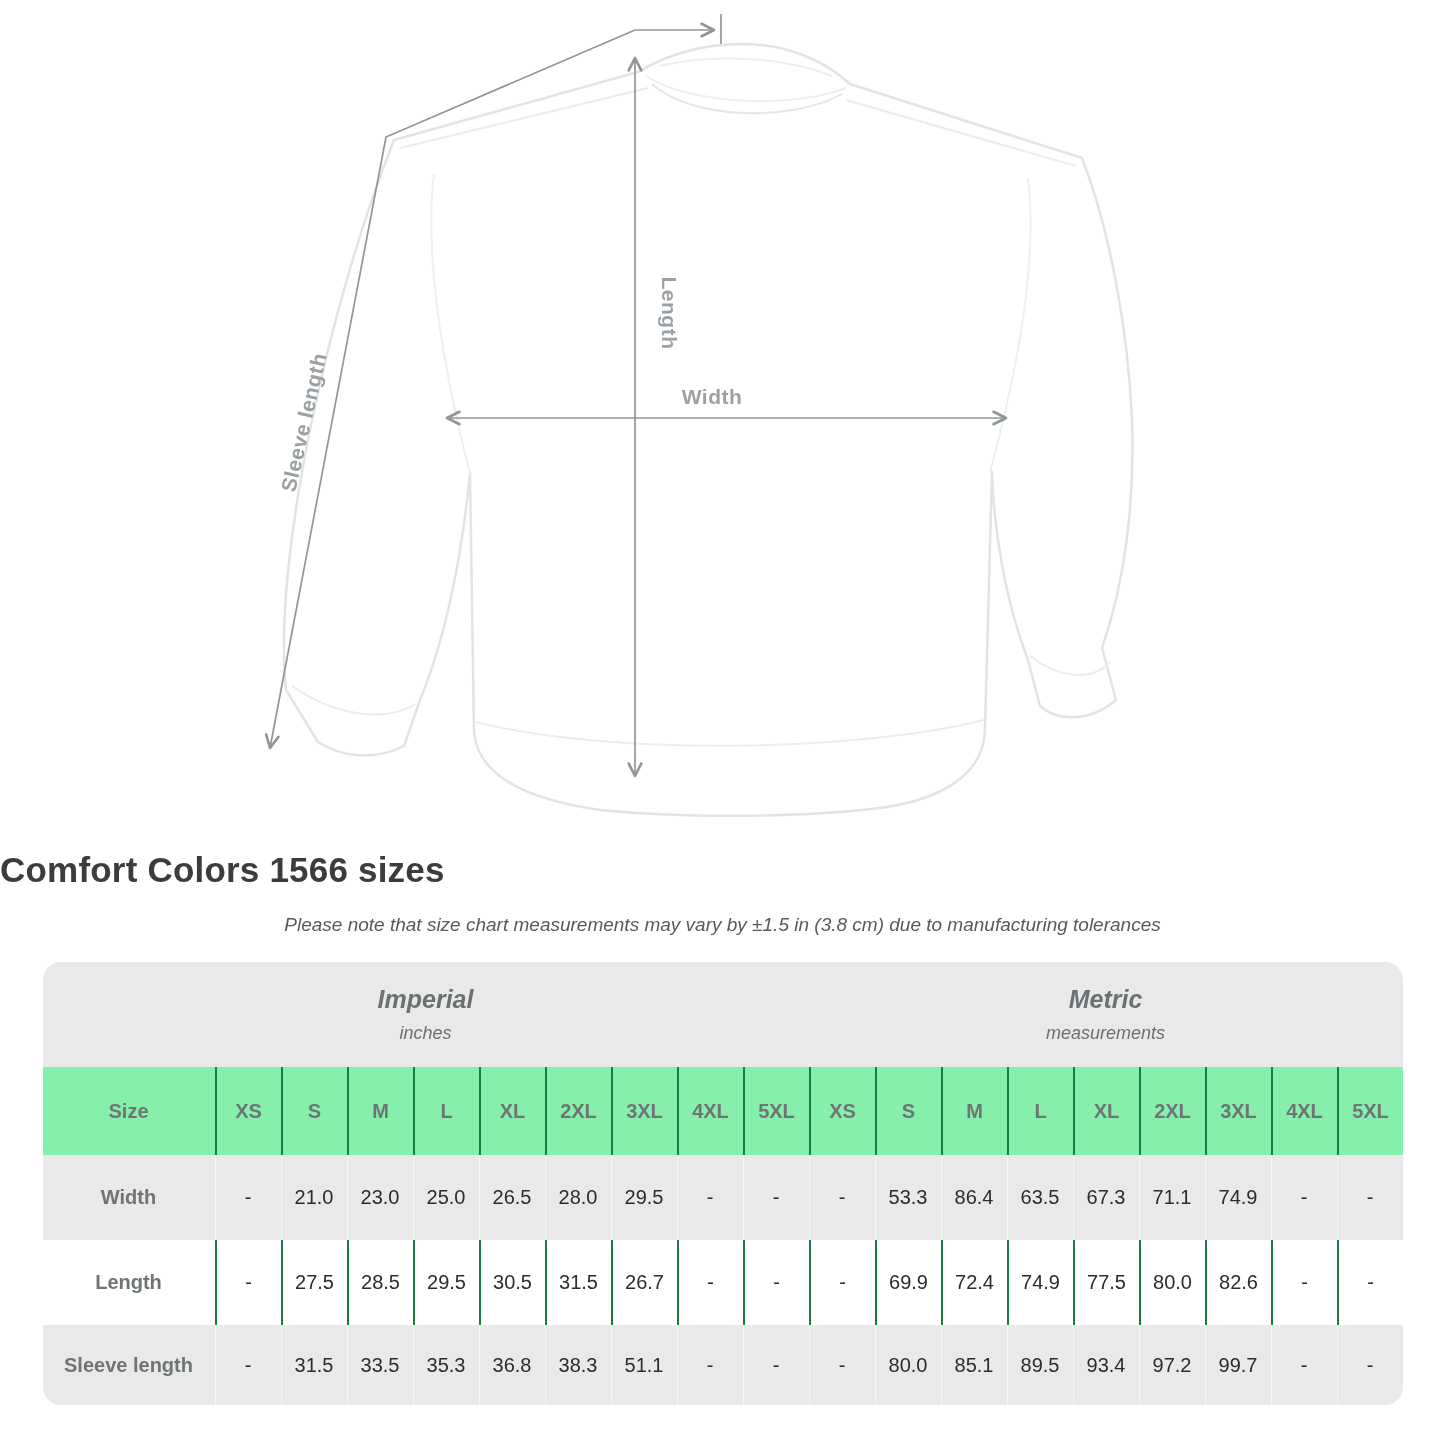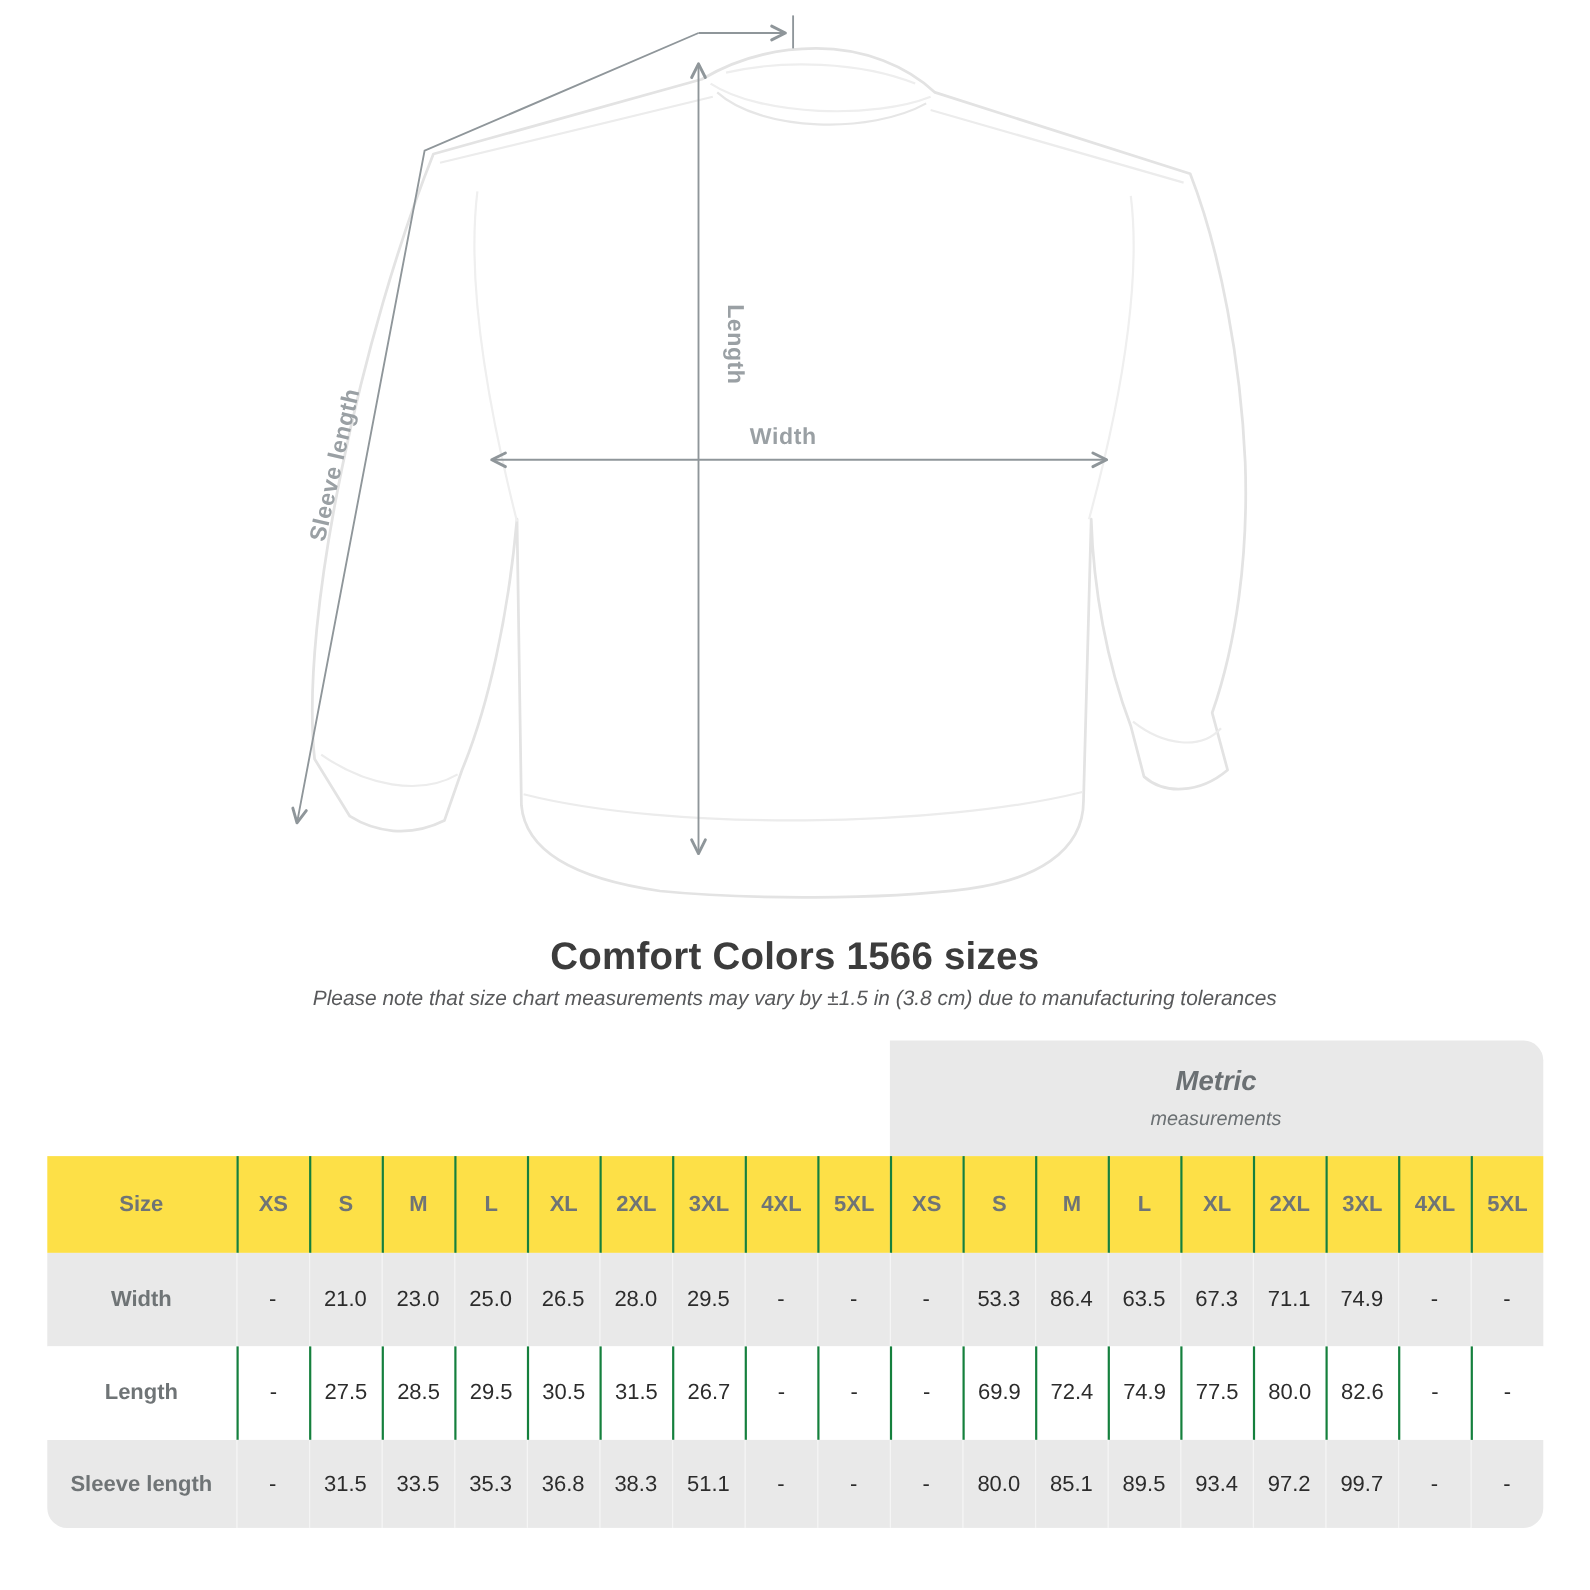--- a/index.html
+++ b/index.html
@@ -4,37 +4,37 @@
 <style>
   * { margin:0; padding:0; box-sizing:border-box; }
   html,body { width:1445px; height:1445px; background:#ffffff;
     font-family:"Liberation Sans", sans-serif; overflow:hidden; }
 
   .diagram-area { position:relative; width:1445px; height:836px; }
   .diagram-area svg { display:block; width:1445px; height:836px; }
 
   .measure-label { font-weight:bold; font-size:21px; fill:#9aa0a4; letter-spacing:.5px; }
 
-  .title { text-align:center; font-size:35px; font-weight:bold; color:#3c3c3c;
-    margin:14px 0 8px 0; letter-spacing:.2px; }
+  .title { font-size:35px; font-weight:bold; color:#3c3c3c;
+    margin:14px 0 24px 0; letter-spacing:.2px; }
   .subtitle { text-align:center; font-size:19px; font-style:italic; color:#58595b;
     margin-bottom:26px; }
 
   .size-table { width:1360px; margin:0 auto; }
   .trow { display:grid; grid-template-columns:172px repeat(18, 1fr); }
   .cell { display:flex; flex-direction:column; align-items:center; justify-content:center;
     font-size:20px; color:#2c2c2c; }
 
   .band-row .cell { background:#e9e9e9; height:105px; }
   .band-left  { grid-column:1 / span 10; border-top-left-radius:18px; }
   .band-right { grid-column:11 / span 9; border-top-right-radius:18px; }
   .band-title { font-size:25px; font-weight:bold; font-style:italic; color:#6b7073; }
   .band-unit  { font-size:18px; font-style:italic; color:#6b7073; margin-top:9px; }
 
-  .size-row .cell { background:#fde047; height:88px; font-weight:bold; color:#6f7476; }
+  .size-row .cell { background:#86efac; height:88px; font-weight:bold; color:#6f7476; }
   .row-white .cell { background:#ffffff; height:85px; }
   .row-gray  .cell { background:#e9e9e9; height:85px; }
   .row-last  .cell { height:80px; }
   .size-row .cell + .cell,
   .row-white .cell + .cell { border-left:2px solid #15803d; }
   .row-gray .cell + .cell { border-left:1px solid #f5f5f5; }
   .row-label { font-weight:bold; color:#6f7476; }
   .row-last .cell:first-child { border-bottom-left-radius:18px; }
   .row-last .cell:last-child  { border-bottom-right-radius:18px; }
 </style>
@@ -100,20 +100,24 @@
     <text class="measure-label" transform="translate(662 313) rotate(90)" text-anchor="middle">Length</text>
     <text class="measure-label" x="712" y="404" text-anchor="middle">Width</text>
   </svg>
 </div>
 
 <div class="title">Comfort Colors 1566 sizes</div>
 <div class="subtitle">Please note that size chart measurements may vary by ±1.5 in (3.8 cm) due to manufacturing tolerances</div>
 
 <div class="size-table">
   <div class="trow band-row">
+    <div class="cell band-left">
+      <span class="band-title">Imperial</span>
+      <span class="band-unit">inches</span>
+    </div>
     <div class="cell band-right">
       <span class="band-title">Metric</span>
       <span class="band-unit">measurements</span>
     </div>
   </div>
 
   <div class="trow size-row" id="size-row">
     <div class="cell">Size</div>
   <div class="cell">XS</div>
       <div class="cell">S</div>

